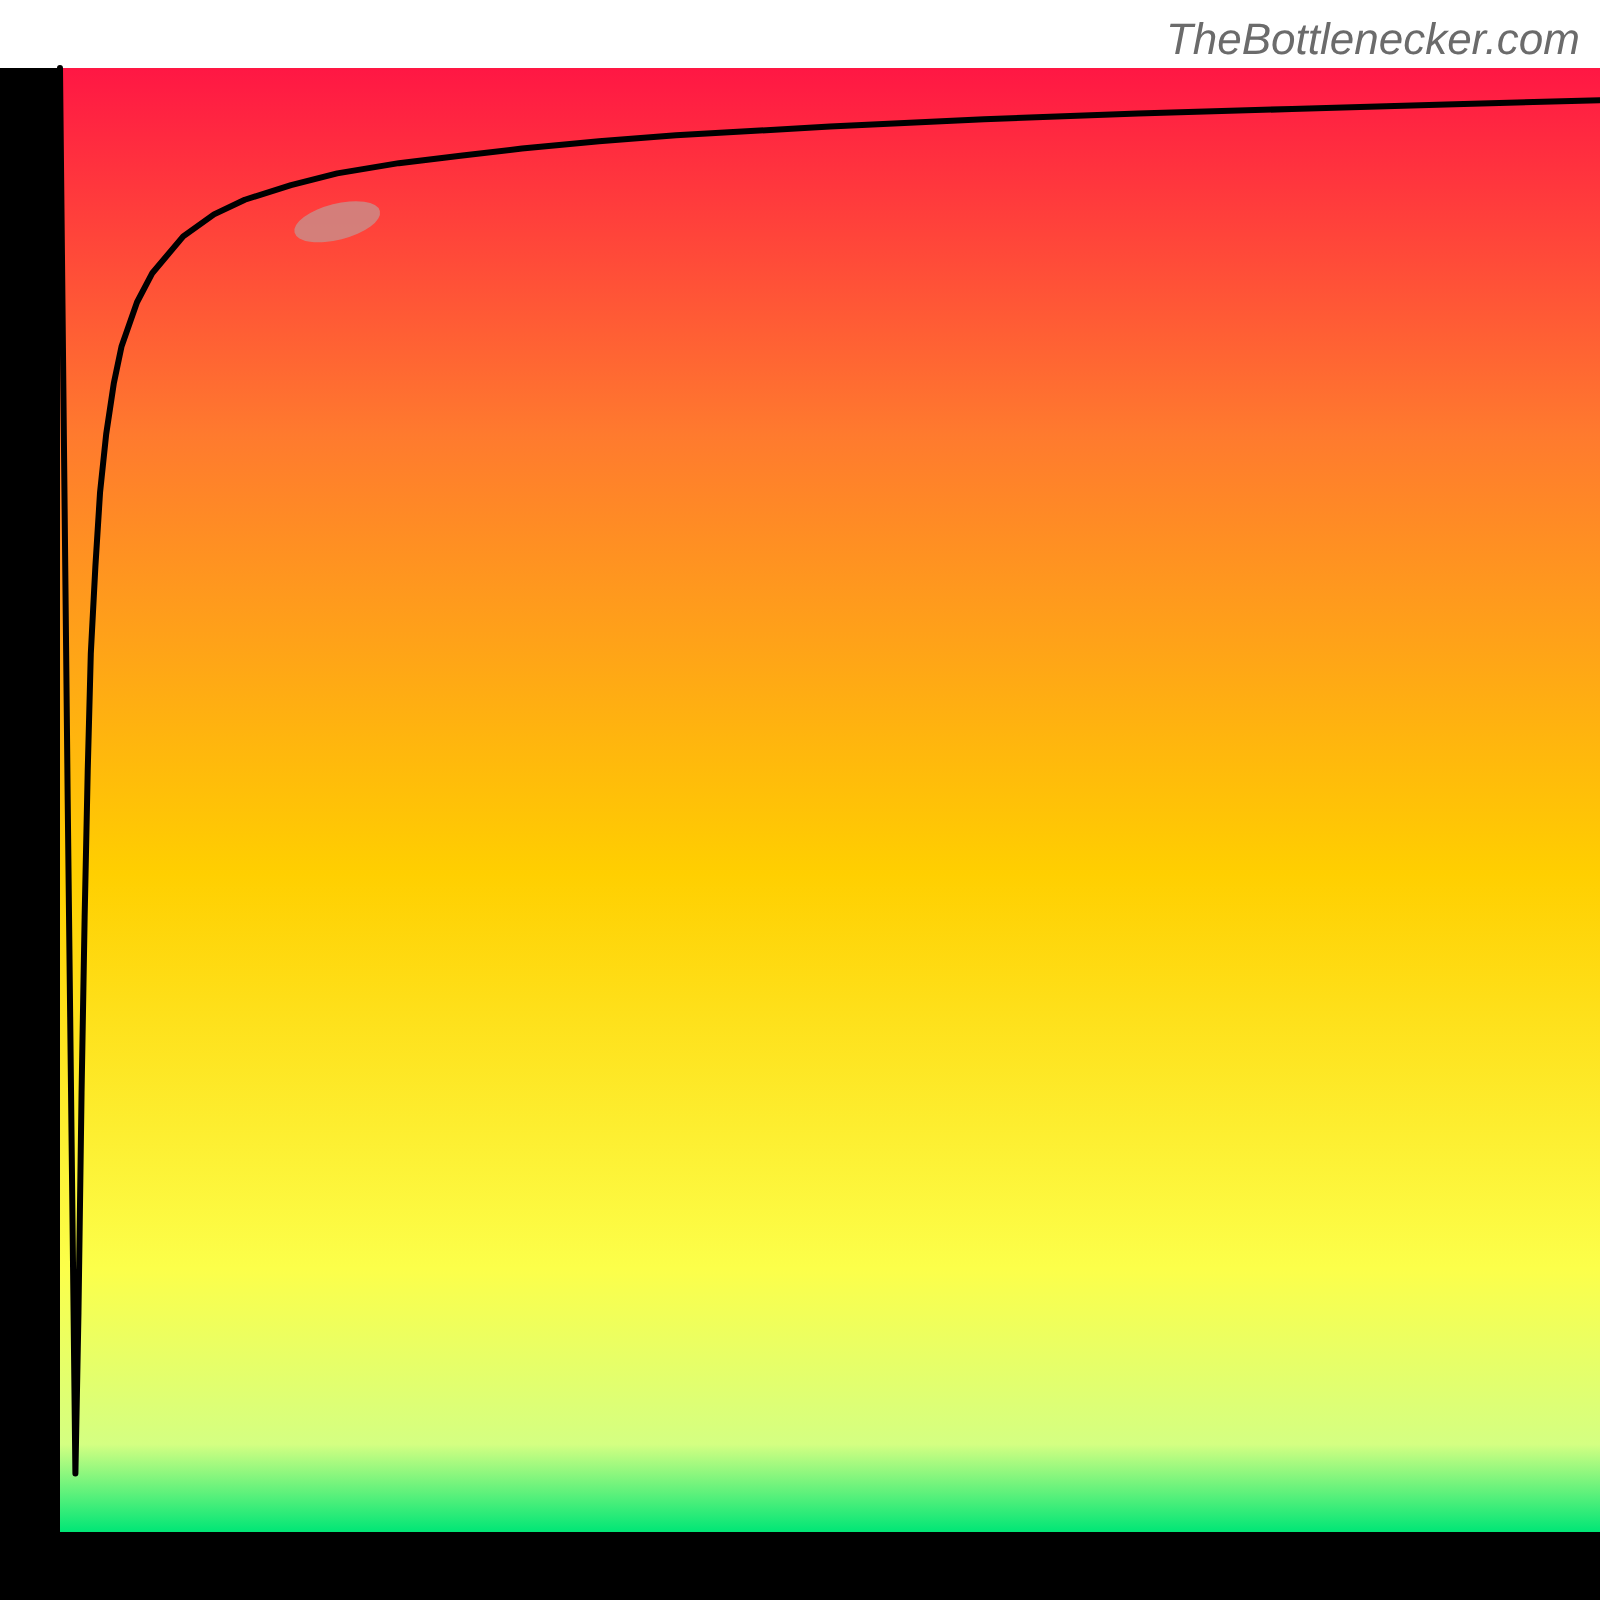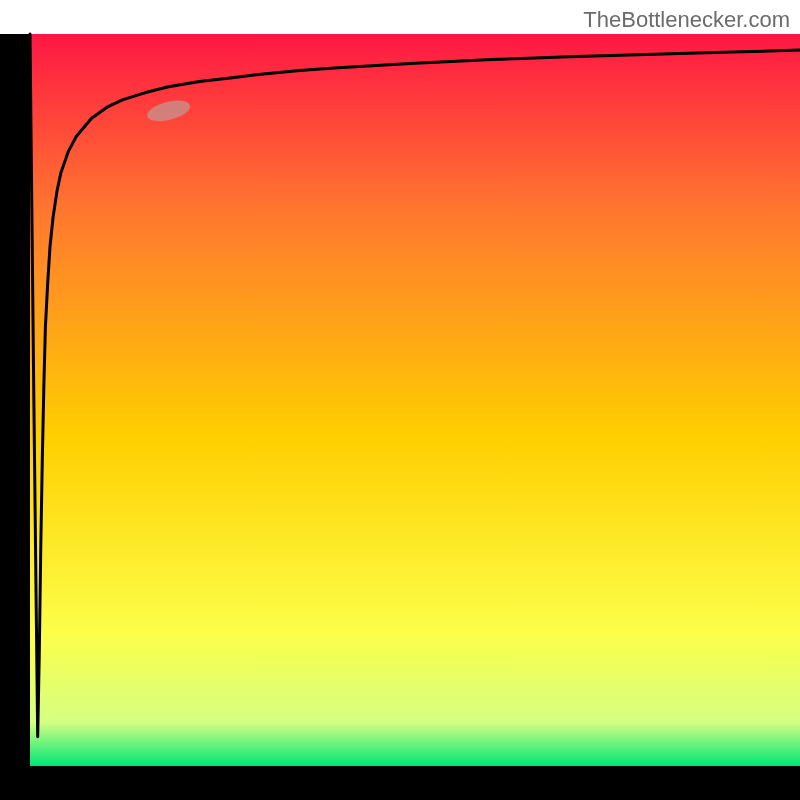--- a/index.html
+++ b/index.html
@@ -12,20 +12,21 @@
     overflow: hidden;
   }
   .watermark {
     position: absolute;
     top: 7px;
     right: 10px;
     font-size: 22px;
     color: #6b6b6b;
     z-index: 10;
     font-weight: normal;
+    font-style: italic;
   }
   .chart-wrapper {
     position: absolute;
     left: 0;
     top: 0;
     width: 800px;
     height: 800px;
   }
   svg { display: block; }
 </style>

